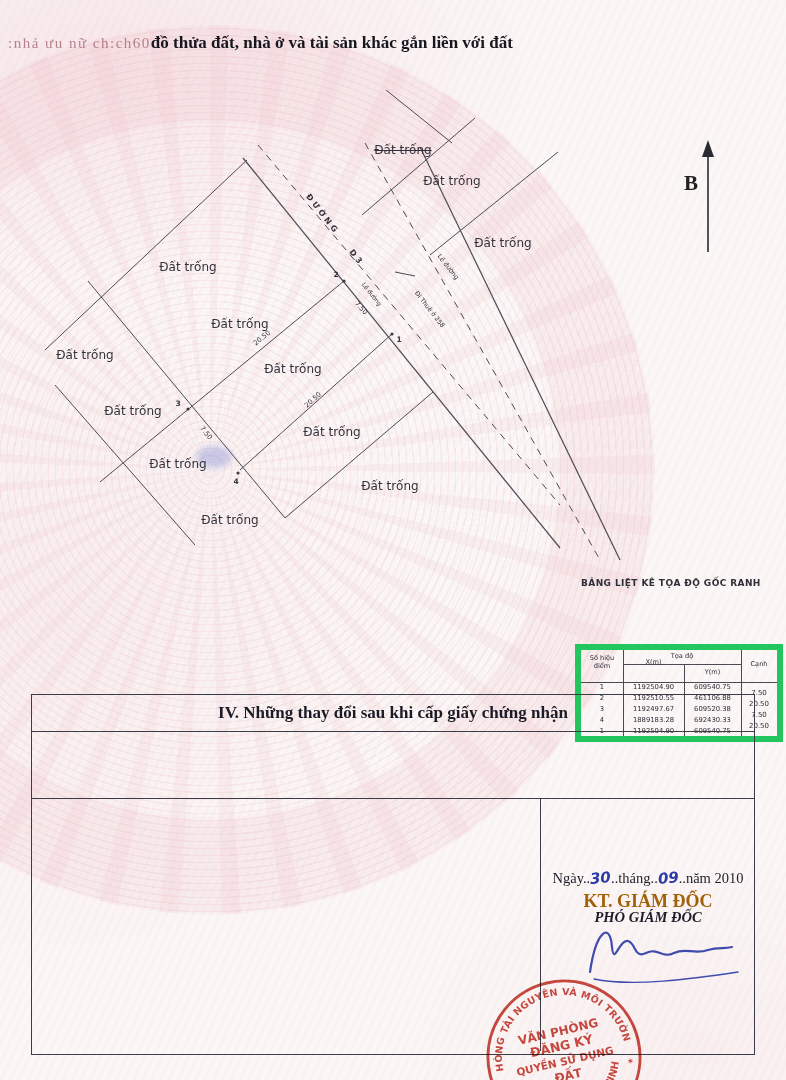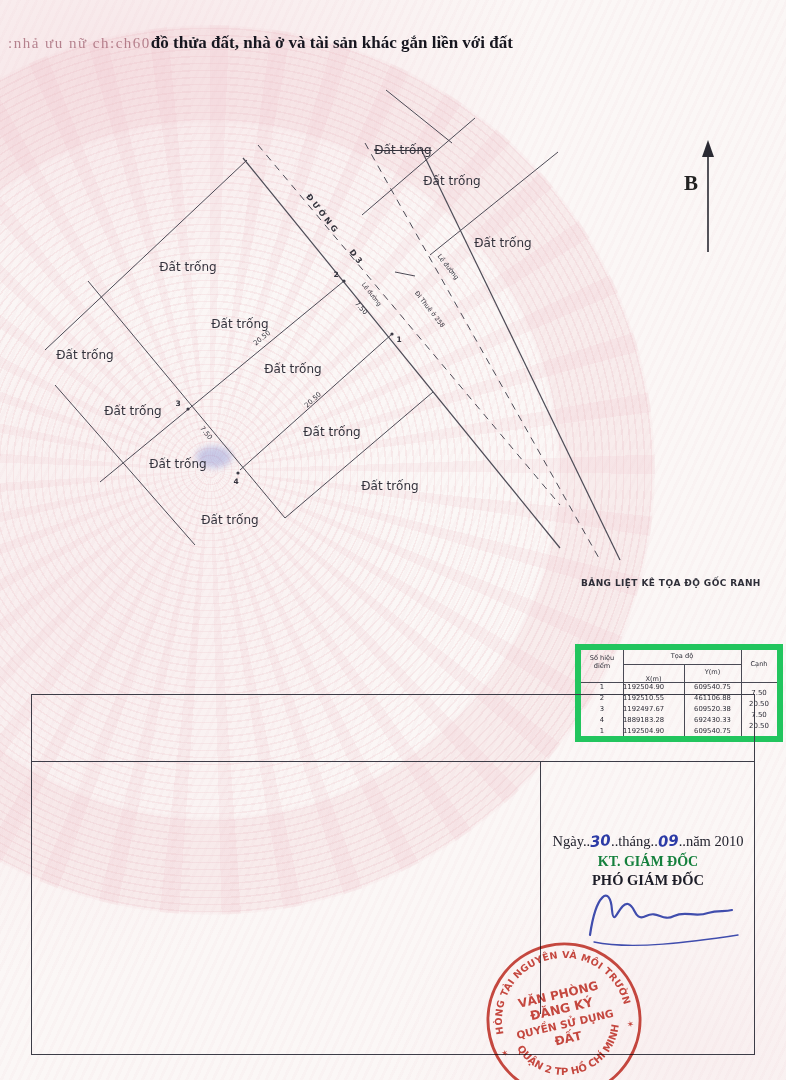--- a/index.html
+++ b/index.html
@@ -39,21 +39,21 @@
   .lbl-north{font-size:21px;font-weight:bold;font-family:"Liberation Serif",serif;color:#222;}
   
   .coordwrap{left:575px;top:578px;width:200px;font-family:"DejaVu Sans","Liberation Sans",sans-serif;color:#2e2e38;}
   .coord-title{position:absolute;left:6px;top:0;font-size:9px;font-weight:bold;letter-spacing:.4px;white-space:nowrap;}
   .coord-table{position:absolute;left:0;top:18px;width:196px;height:86px;border:6px solid #22c55e;margin-top:48px;}
   .ct-line{position:absolute;background:#4a4a55;}
   .ct-cell{position:absolute;font-size:6.6px;text-align:center;line-height:1.15;}
   .ct-body{position:absolute;left:0;top:32px;width:160px;height:54px;display:flex;flex-direction:column;}
   .ct-row{flex:1;display:flex;align-items:center;font-size:6.8px;}
   .ct-row .c1{width:42px;text-align:center;}
-  .ct-row .c2{width:61px;text-align:left;}
+  .ct-row .c2{width:61px;text-align:center;}
   .ct-row .c3{width:57px;text-align:center;}
   .ct-canh{position:absolute;left:160px;top:32px;width:36px;height:54px;display:flex;
            flex-direction:column;justify-content:center;gap:0;padding-top:4px;box-sizing:border-box;}
   .ct-canh div{height:11px;font-size:7px;text-align:center;}
   
   .sec4{left:31px;top:694px;width:722px;height:359px;border:1.6px solid #3c3c47;background:rgba(255,255,255,.0);}
   .s4-h{height:36px;border-bottom:1.4px solid #3c3c47;display:flex;align-items:center;justify-content:center;
         font-size:17px;font-weight:bold;color:#1b1b26;}
   .s4-sub{height:66px;border-bottom:1.4px solid #3c3c47;display:flex;}
   .s4-sub-left{width:508px;border-right:1.4px solid #3c3c47;display:flex;align-items:center;justify-content:center;
@@ -61,22 +61,22 @@
   .s4-sub-right{flex:1;display:flex;flex-direction:column;align-items:center;justify-content:center;
         font-size:15px;line-height:1.25;color:#23232e;text-align:center;}
   .s4-body{position:relative;height:252px;}
   .s4-div{position:absolute;left:508px;top:0;bottom:0;width:1.4px;background:#3c3c47;}
   .mortgage{position:absolute;left:16px;top:64px;width:462px;font-size:15.5px;line-height:1.42;
         text-align:justify;color:#2b2b36;}
   .sign-area{position:absolute;left:512px;top:0;right:2px;bottom:0;}
   .date-row{position:absolute;left:0;top:70px;width:100%;text-align:center;font-size:14.5px;color:#23232e;white-space:nowrap;}
   .hand{color:#2c3ba6;font-style:italic;font-weight:bold;font-family:"DejaVu Sans",sans-serif;
         font-size:15px;display:inline-block;transform:rotate(-5deg);}
-  .kt-line{position:absolute;left:0;top:92px;width:100%;text-align:center;font-size:14px;font-weight:bold;color:#15803d;}
-  .pho-line{position:absolute;left:0;top:110px;width:100%;text-align:center;font-size:14.5px;font-weight:bold;color:#1d1d28;}
+  .kt-line{position:absolute;left:0;top:92px;width:100%;text-align:center;font-size:18px;font-weight:bold;color:#a16207;}
+  .pho-line{position:absolute;left:0;top:110px;width:100%;text-align:center;font-size:14.5px;font-weight:bold;color:#1d1d28;font-style:italic;}
   .sig-svg{position:absolute;left:28px;top:118px;}
   .signer{position:absolute;left:0;top:192px;width:100%;text-align:center;font-size:15.5px;font-weight:bold;color:#1d1d28;}
   
   .stamp{position:absolute;left:450px;top:176px;width:164px;height:164px;transform:rotate(-13deg);
          mix-blend-mode:multiply;opacity:.88;z-index:5;}
   .stamp text{fill:#c23228;font-family:"DejaVu Sans","Liberation Sans",sans-serif;font-weight:bold;}
 </style>
 </head>
 <body>
 
@@ -158,21 +158,21 @@
     <div class="ct-line" style="left:42px;top:0;width:1px;height:86px;"></div>
     <div class="ct-line" style="left:160px;top:0;width:1px;height:86px;"></div>
     <div class="ct-line" style="left:103px;top:14px;width:1px;height:72px;"></div>
     <div class="ct-line" style="left:42px;top:14px;width:118px;height:1px;"></div>
     <div class="ct-line" style="left:0;top:32px;width:196px;height:1px;"></div>
     <div class="ct-cell" style="left:0;top:5px;width:42px;">
       <div>Số hiệu</div>
         <div>điểm</div>
     </div>
     <div class="ct-cell" style="left:42px;top:3px;width:118px;">Tọa độ</div>
-    <div class="ct-cell" style="left:42px;top:26px;width:61px;">X(m)</div>
+    <div class="ct-cell" style="left:42px;top:9px;width:61px;">X(m)</div>
     <div class="ct-cell" style="left:103px;top:19px;width:57px;">Y(m)</div>
     <div class="ct-cell" style="left:160px;top:11px;width:36px;">Cạnh</div>
     <div class="ct-body">
       <div class="ct-row">
           <span class="c1">1</span>
           <span class="c2">1192504.90</span>
           <span class="c3">609540.75</span>
         </div>
       <div class="ct-row">
           <span class="c1">2</span>
@@ -198,20 +198,21 @@
     <div class="ct-canh">
       <div>7.50</div>
       <div>20.50</div>
       <div>7.50</div>
       <div>20.50</div>
     </div>
   </div>
 </div>
 
 <div class="abs sec4">
+  <div class="s4-h">IV. Những thay đổi sau khi cấp giấy chứng nhận</div>
   <div class="s4-sub">
   </div>
   <div class="s4-body">
     <div class="s4-div"></div>
     <div class="sign-area">
       <div class="date-row">
         <span>Ngày..</span><span class="hand">30</span><span>..tháng..</span><span class="hand">09</span><span>..năm 2010</span>
       </div>
       <div class="kt-line">KT. GIÁM ĐỐC</div>
       <div class="pho-line">PHÓ GIÁM ĐỐC</div>

